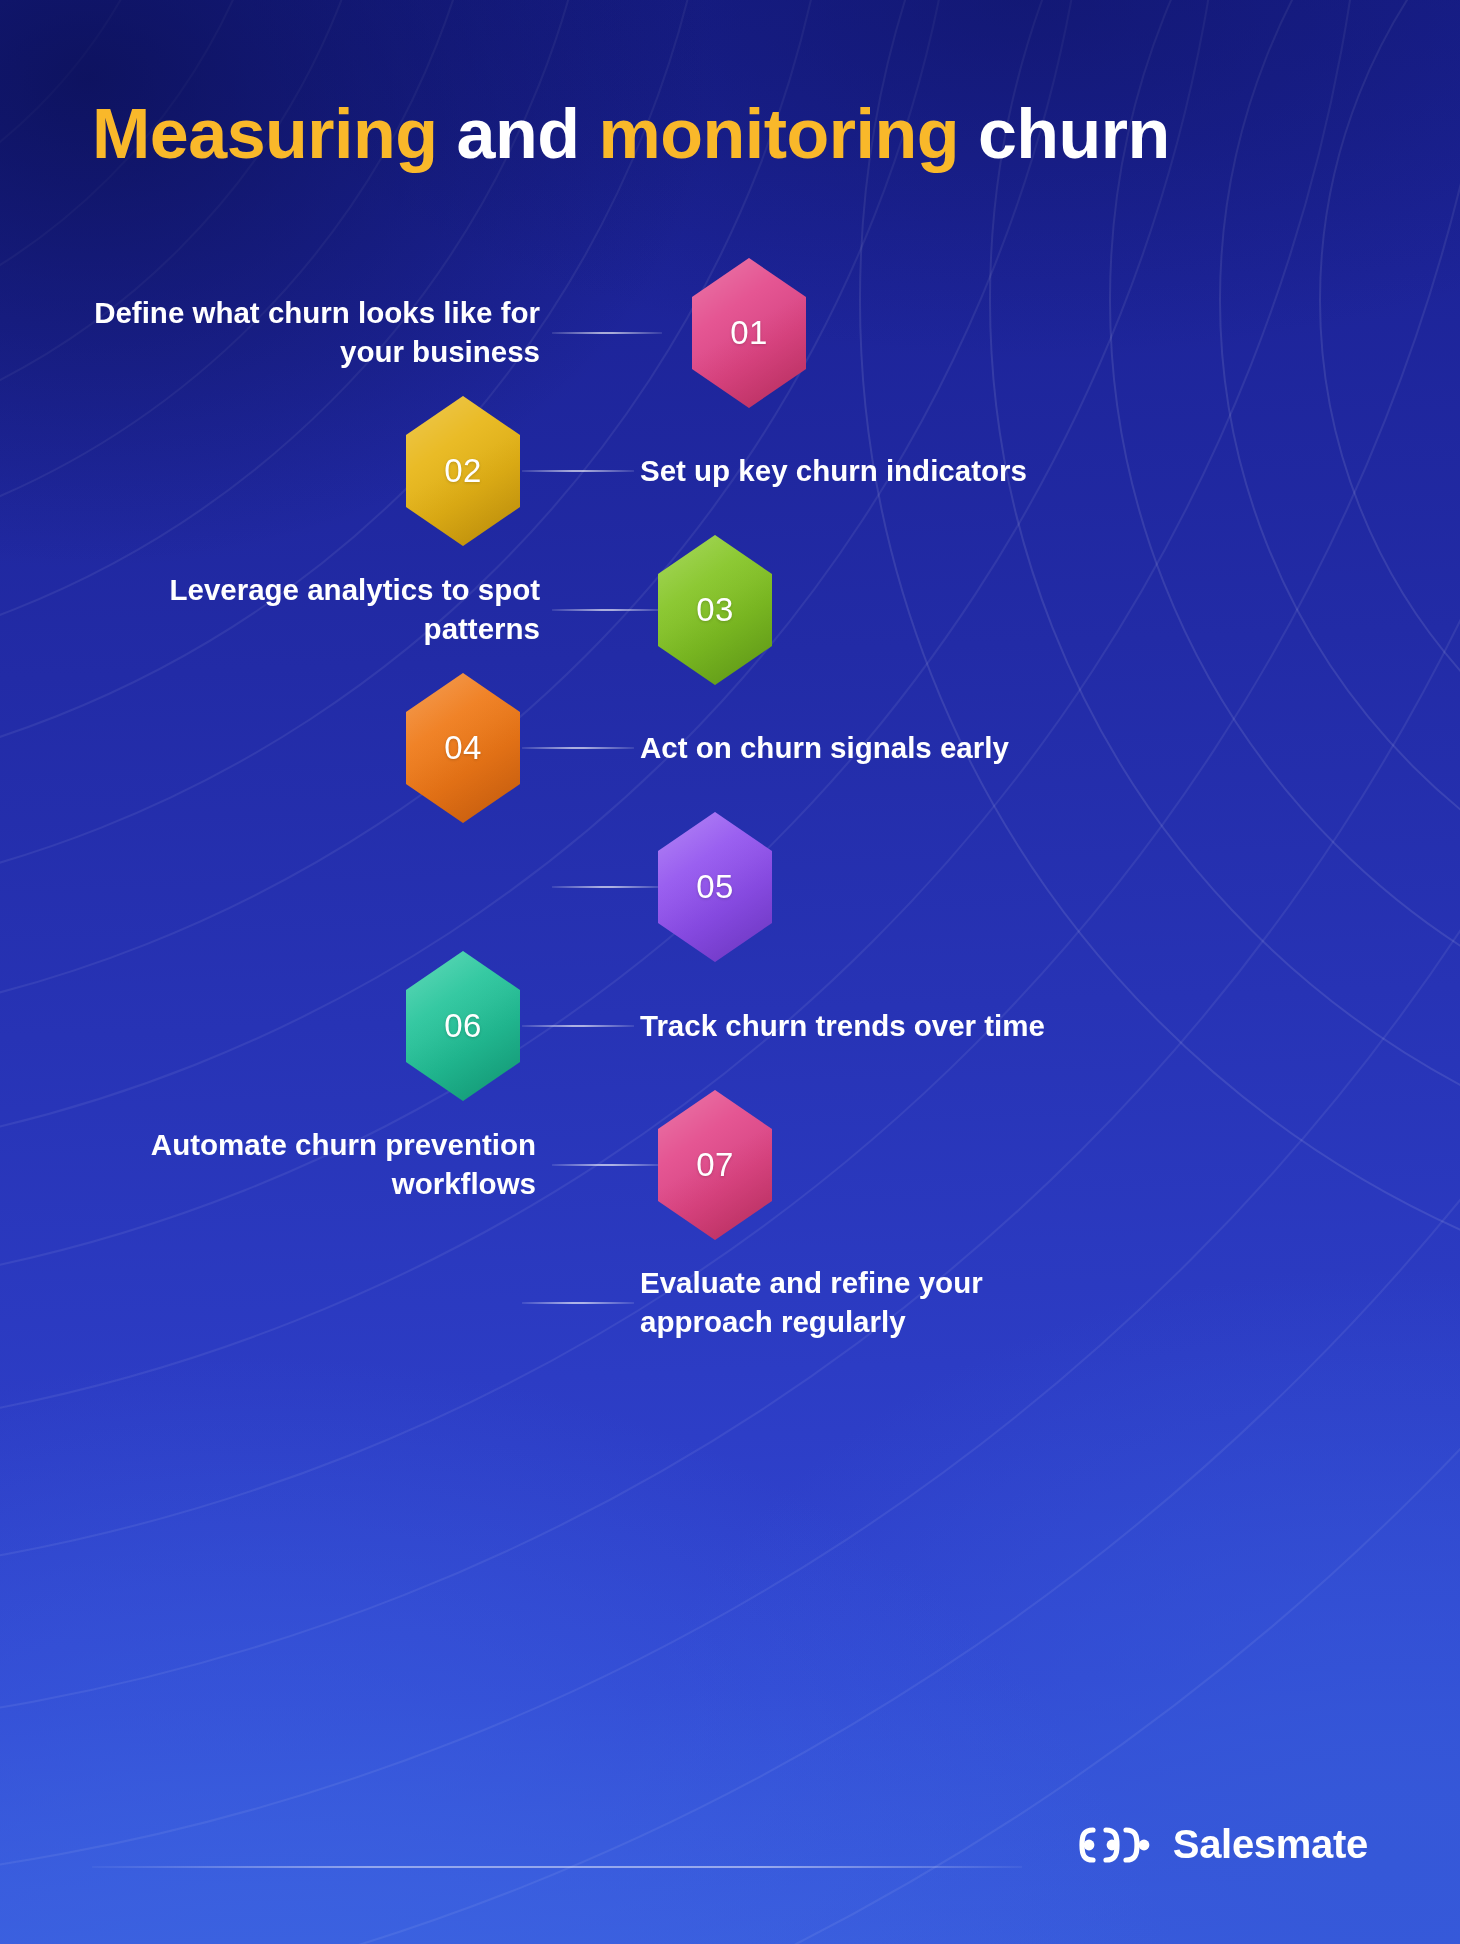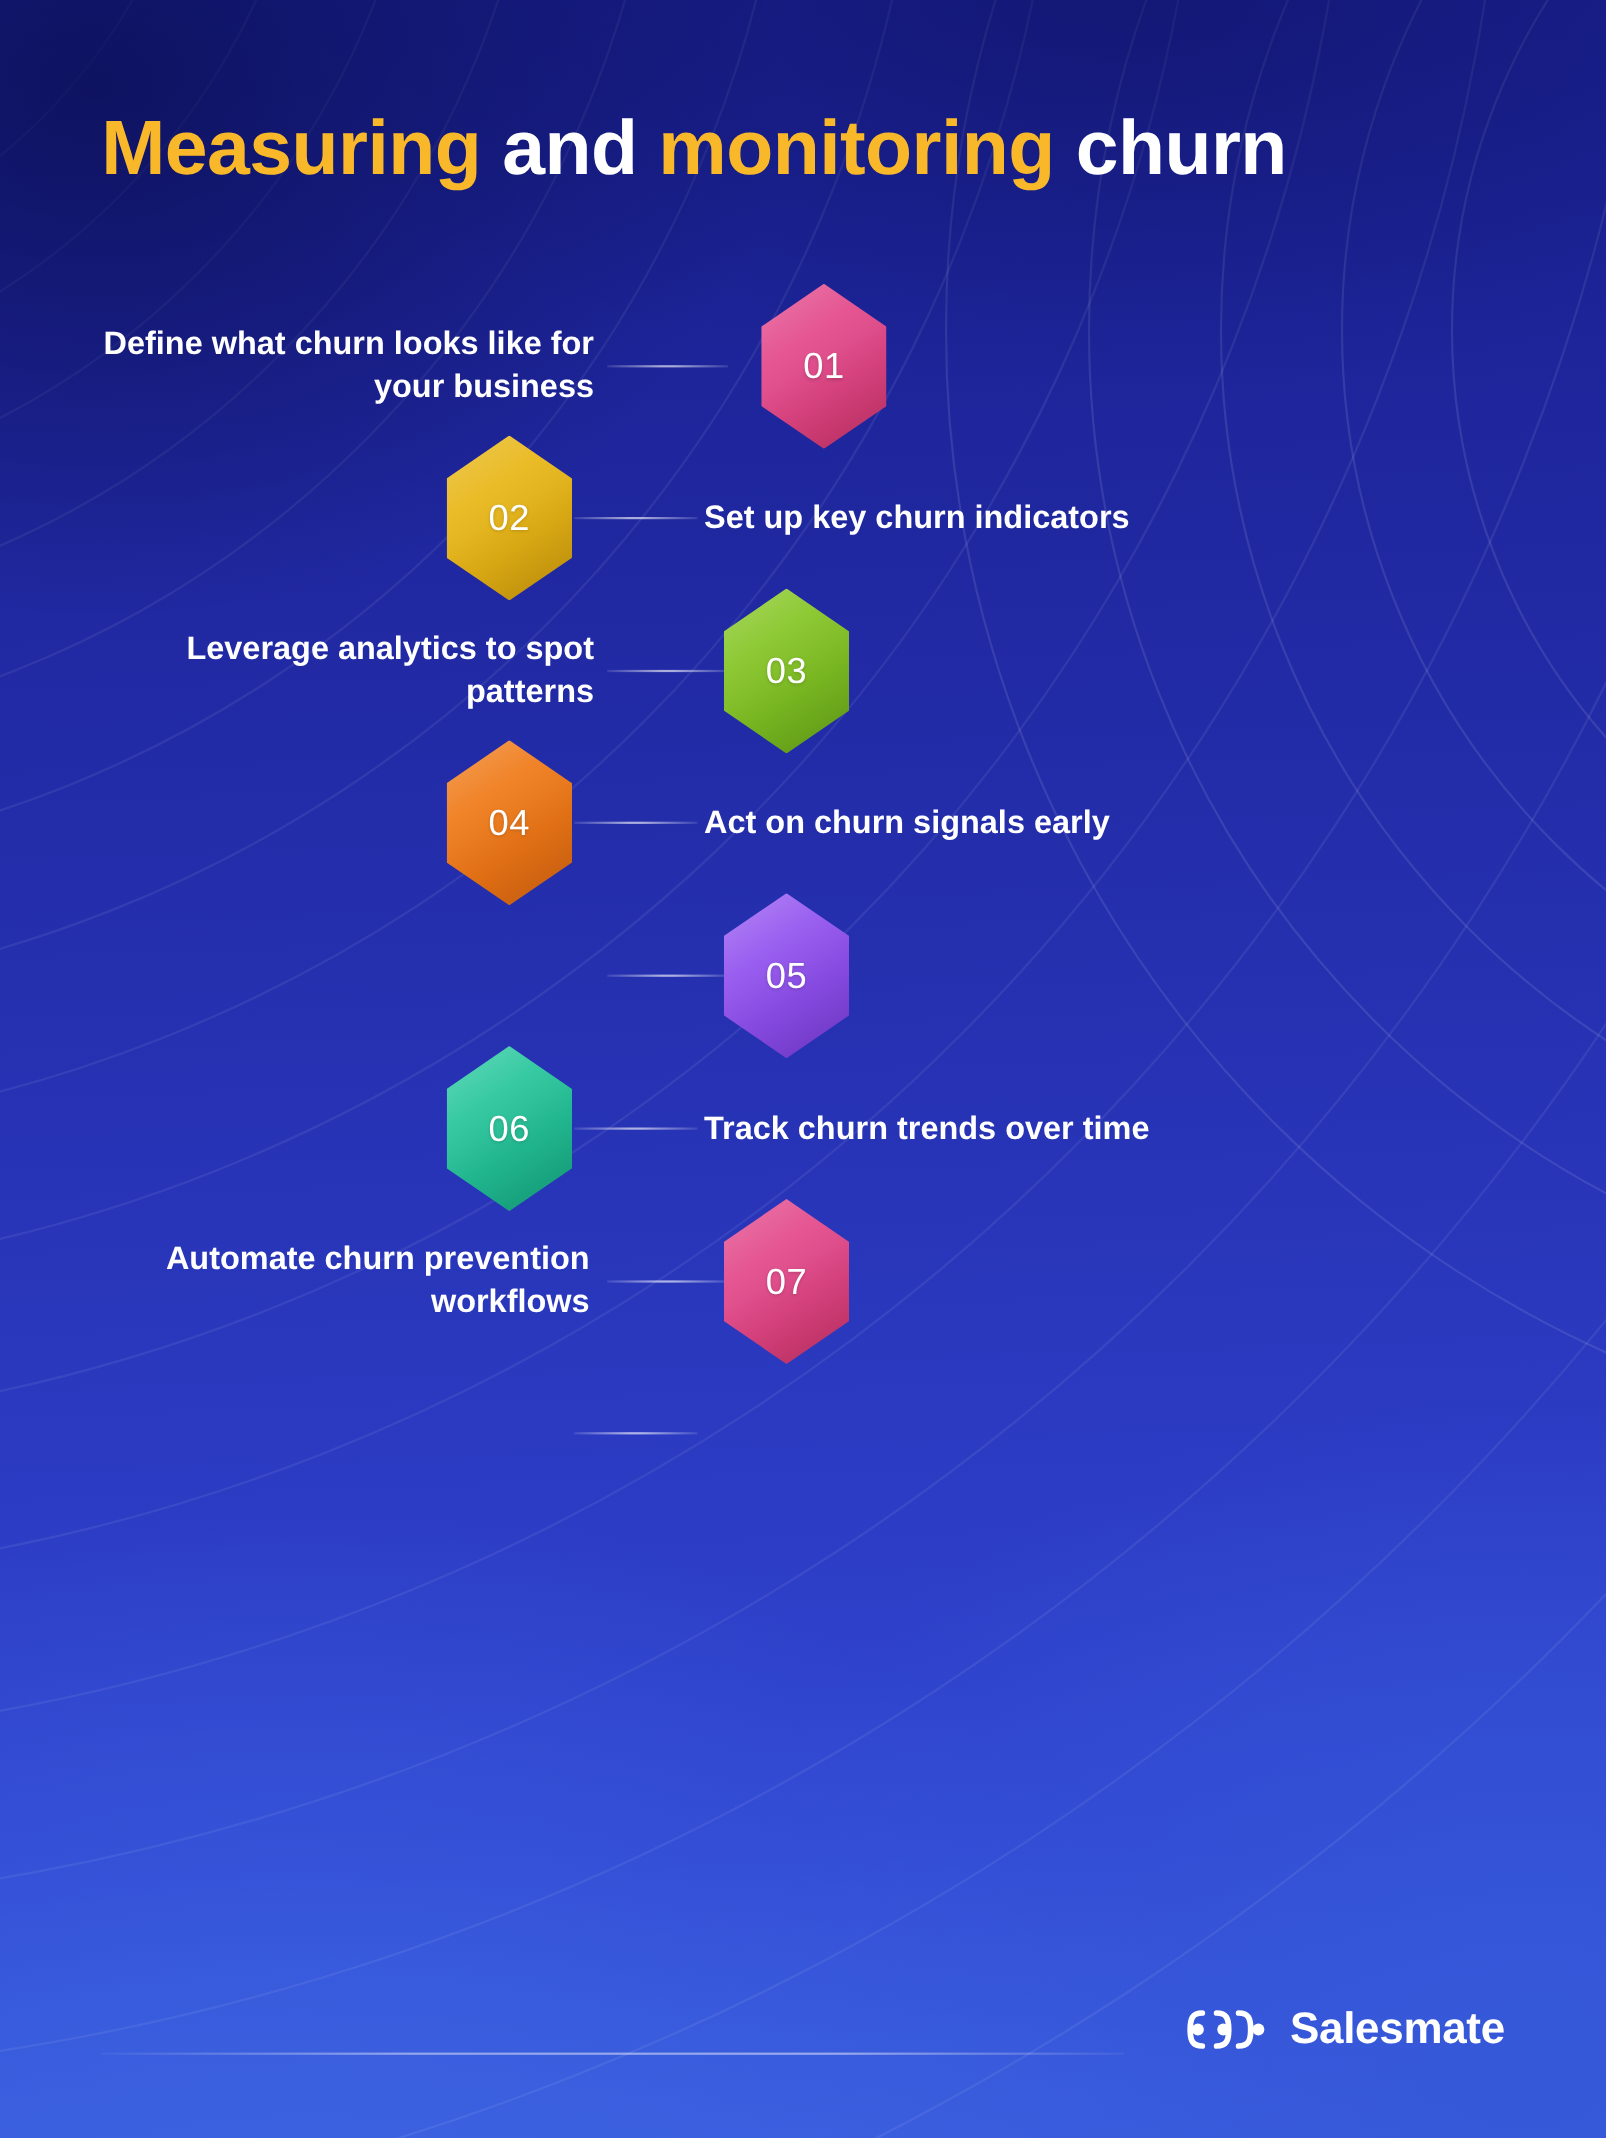--- a/index.html
+++ b/index.html
@@ -205,20 +205,23 @@
     <div class="connector" style="left:552px; top:74px; width:110px;"></div>
     <div class="hex-wrap" style="left:658px;">
       <div class="hex" style="background:linear-gradient(150deg,#E34B8C 0%,#E34B8C 46%,#D9366F 100%);">
         <span class="hex-num">07</span>
       </div>
     </div>
   </div>
 
   <div class="step" style="top:1228px;">
     <div class="connector" style="left:522px; top:74px; width:112px;"></div>
+    <div class="label right" style="left:640px; width:430px;">
+      <span>Evaluate and refine your approach regularly</span>
+    </div>
   </div>
 
   <div id="footer-rule"></div>
 
   <div id="brand">
     <svg width="74" height="42" viewBox="0 0 74 42" aria-hidden="true">
       <g fill="none" stroke="#ffffff" stroke-width="5.2" stroke-linecap="round">
         <path d="M14 6 C 5 6, 3 11, 3 21 C 3 31, 5 36, 14 36"></path>
         <path d="M27 6 C 36 6, 38 11, 38 21 C 38 31, 36 36, 27 36"></path>
         <path d="M47 6 C 56 6, 58 11, 58 21 C 58 31, 56 36, 47 36"></path>

